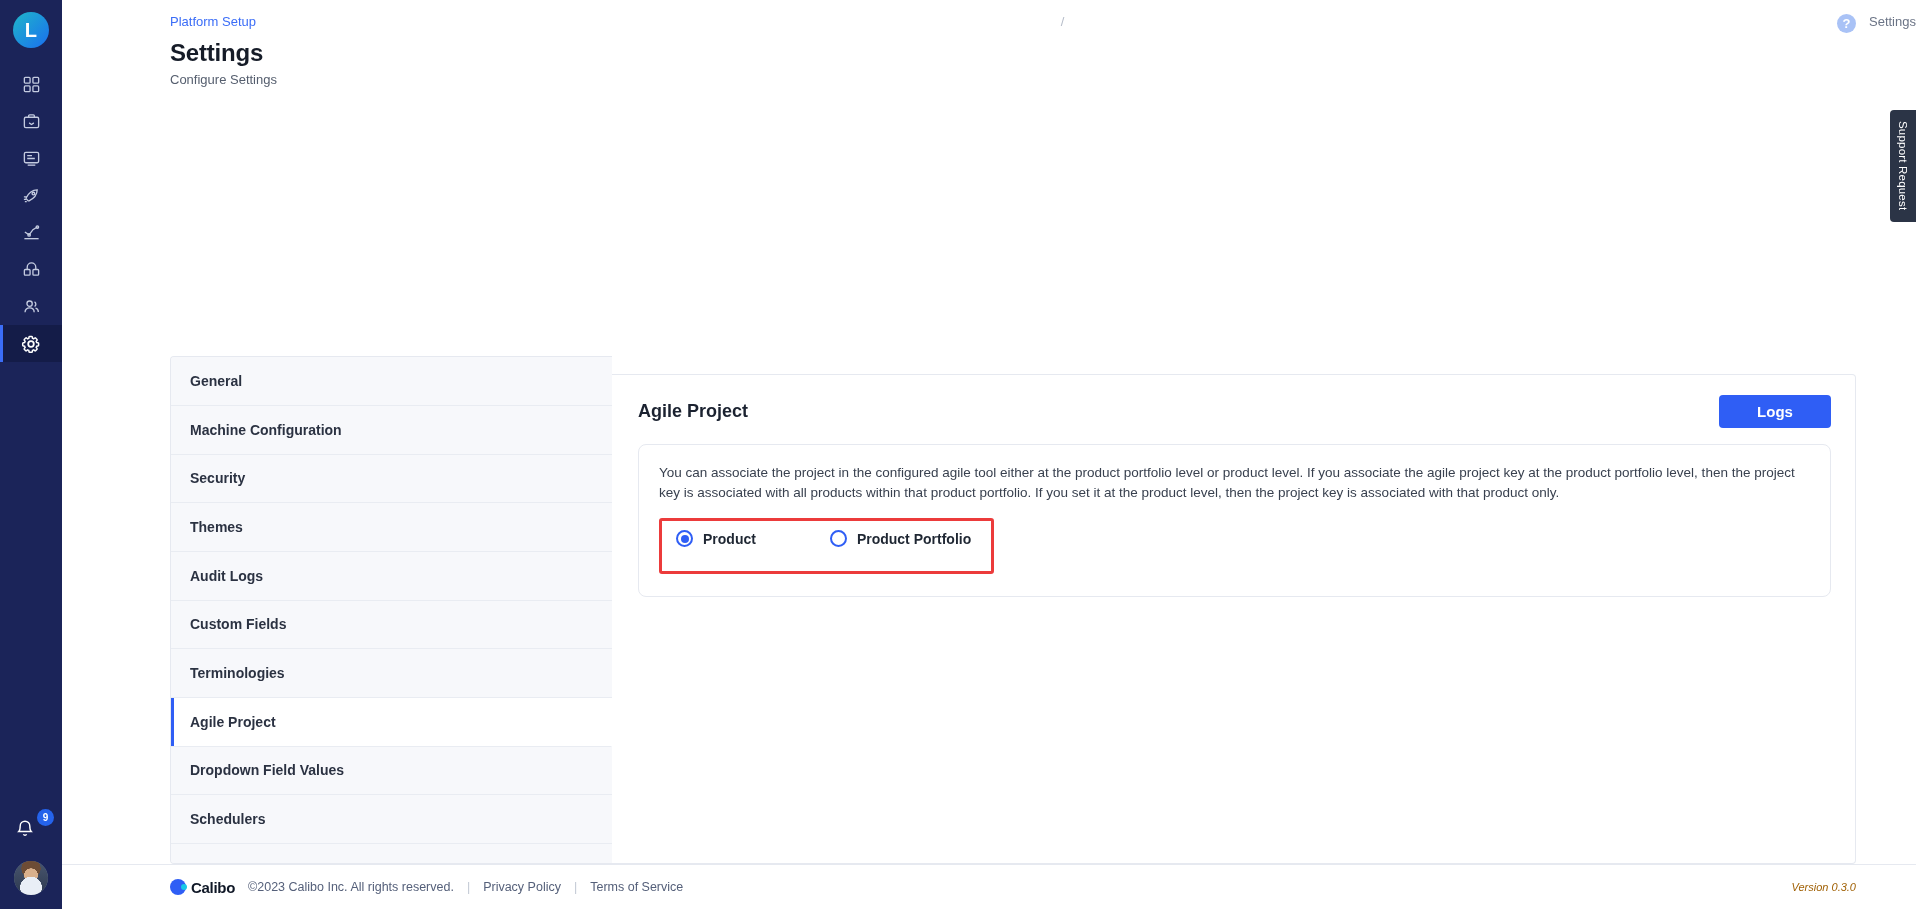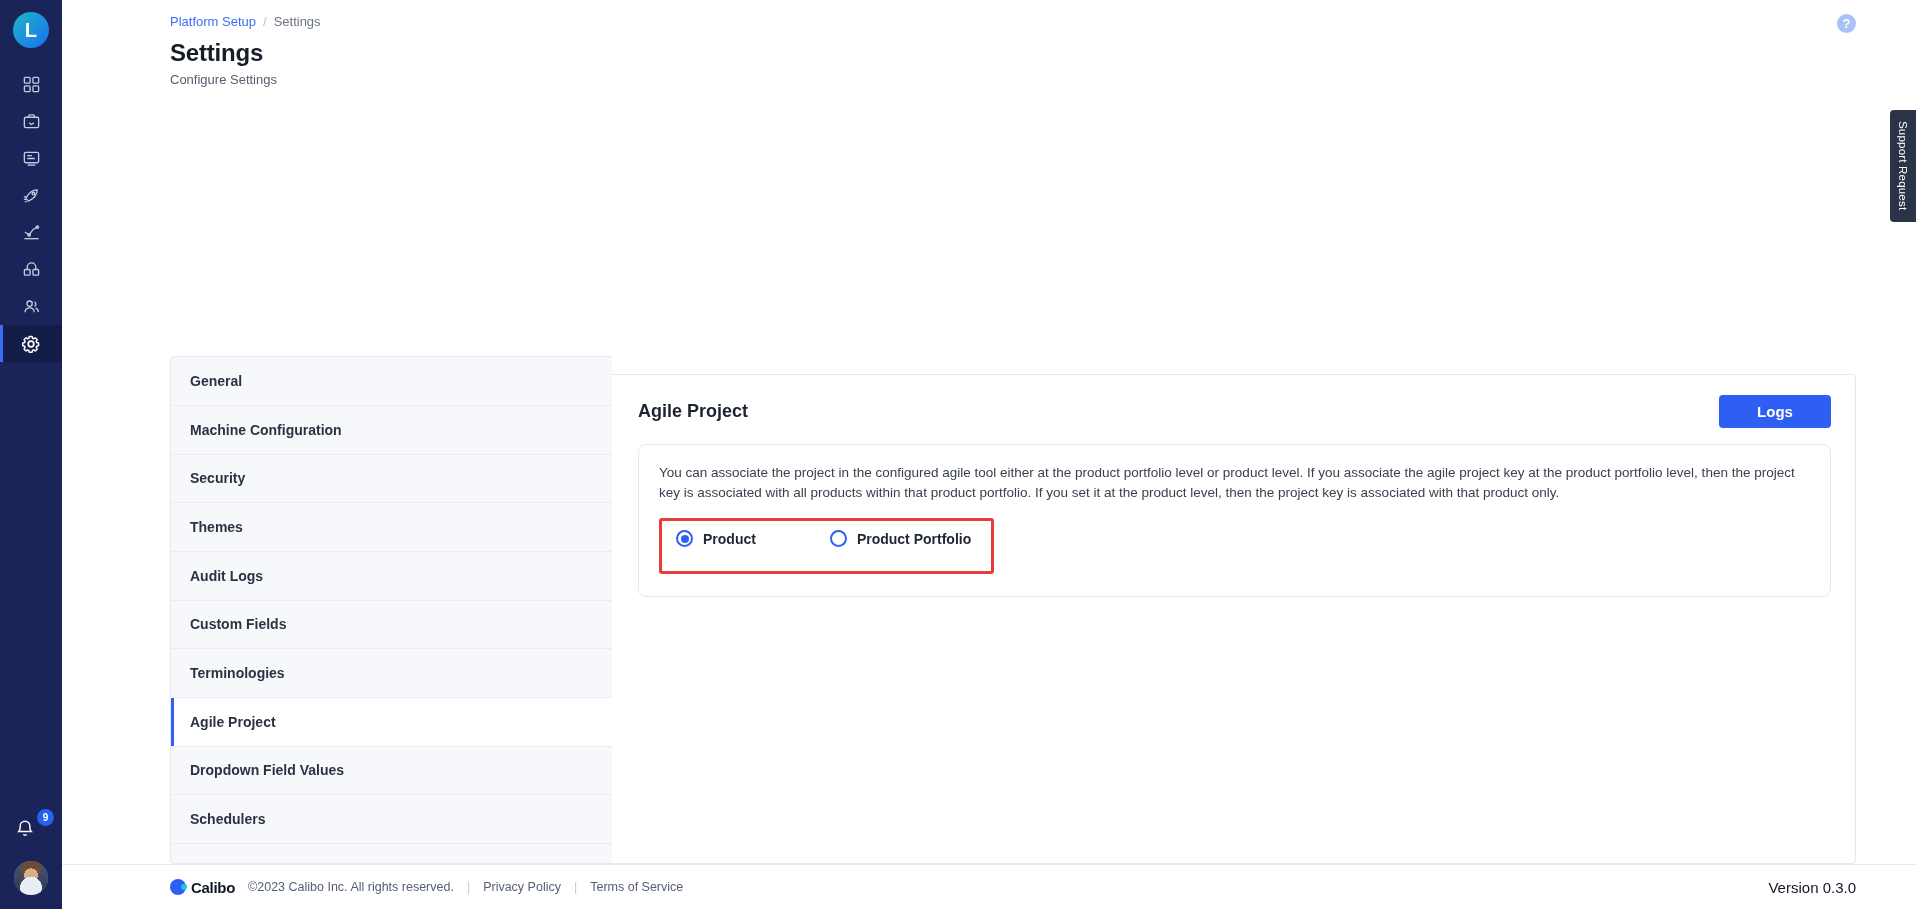--- a/index.html
+++ b/index.html
@@ -124,20 +124,21 @@
     padding: 14px 0 10px 108px;
     position: relative;
     background: #ffffff;
   }
   .breadcrumb {
     font-size: 13px;
     display: flex;
     align-items: center;
     gap: 7px;
     color: #8a93a4;
+    justify-content: space-between;
   }
   .breadcrumb .crumb-link { color: #3b6df7; cursor: pointer; }
   .breadcrumb .crumb-sep { color: #b6bdc9; }
   .breadcrumb .crumb-current { color: #6b7486; }
   .page-title {
     font-size: 24px;
     font-weight: bold;
     color: #161c28;
     margin-top: 10px;
     letter-spacing: -0.2px;
@@ -336,23 +337,24 @@
   .brand-name {
     font-size: 15px;
     font-weight: bold;
     color: #0f1726;
     letter-spacing: -0.3px;
   }
   .foot-sep { color: #c3c9d4; }
   .foot-link { color: #55607a; cursor: pointer; }
   .footer-right {
     margin-left: auto;
-    font-size: 15px;
-    color: #0f172a;
+    font-size: 11px;
+    color: #a16207;
     padding-right: 36px;
+    font-style: italic;
   }
 
   
   .support-tab {
     position: absolute;
     right: 0;
     top: 110px;
     width: 26px;
     height: 112px;
     background: #2b3446;

